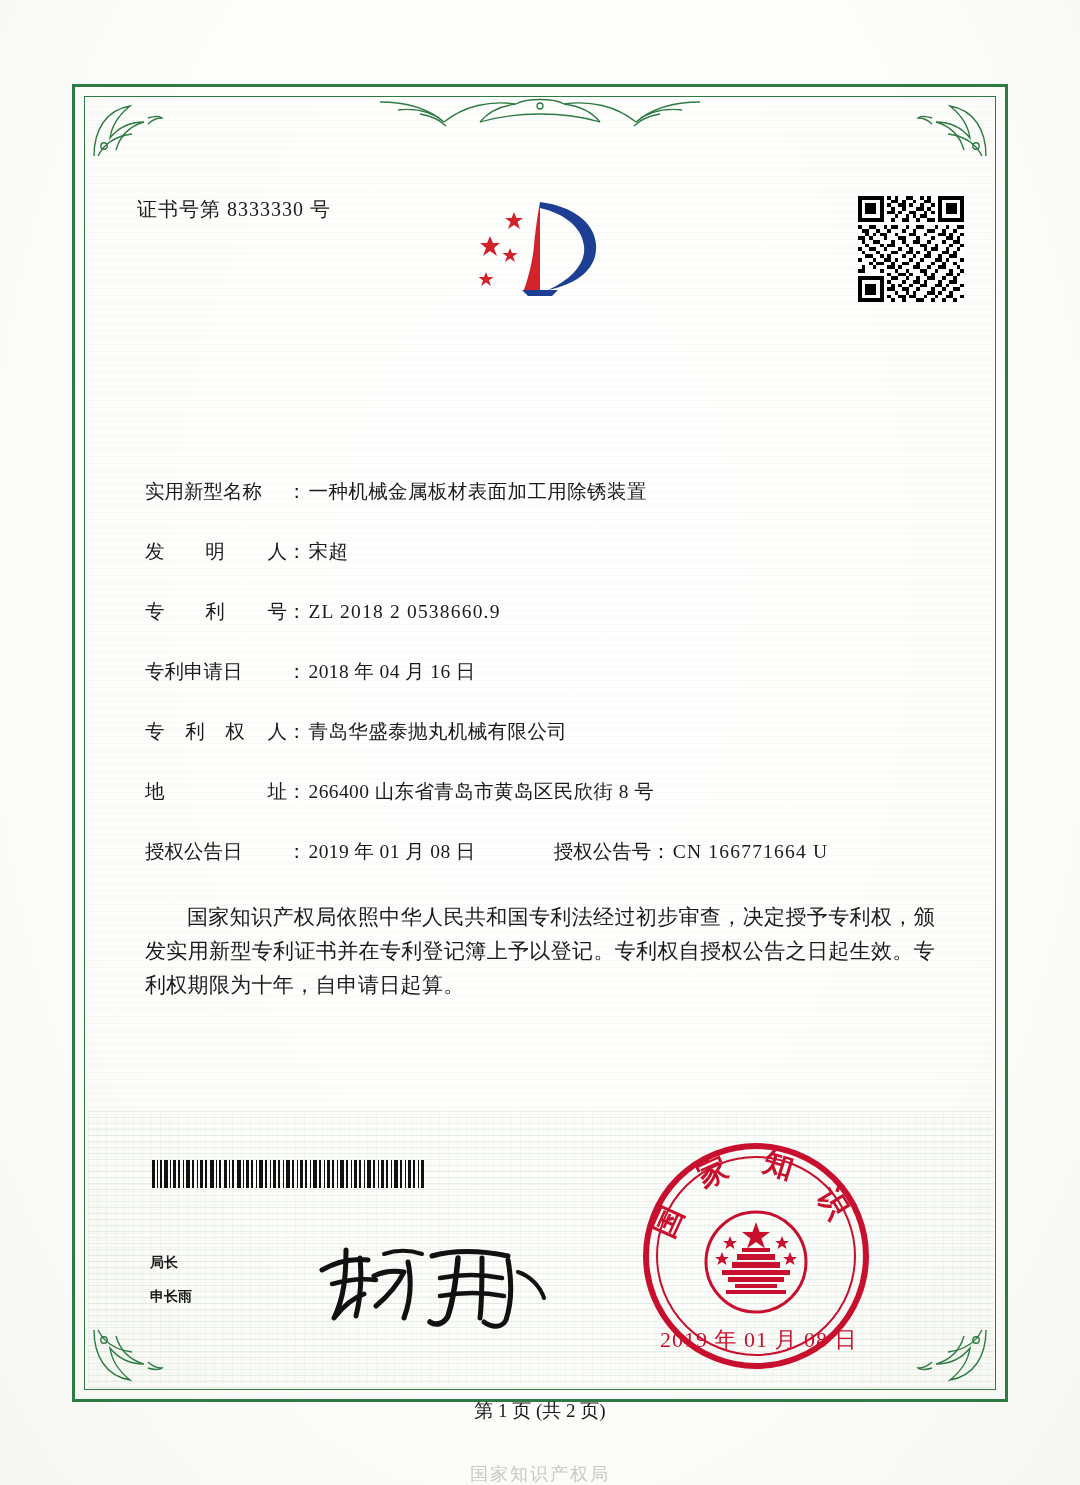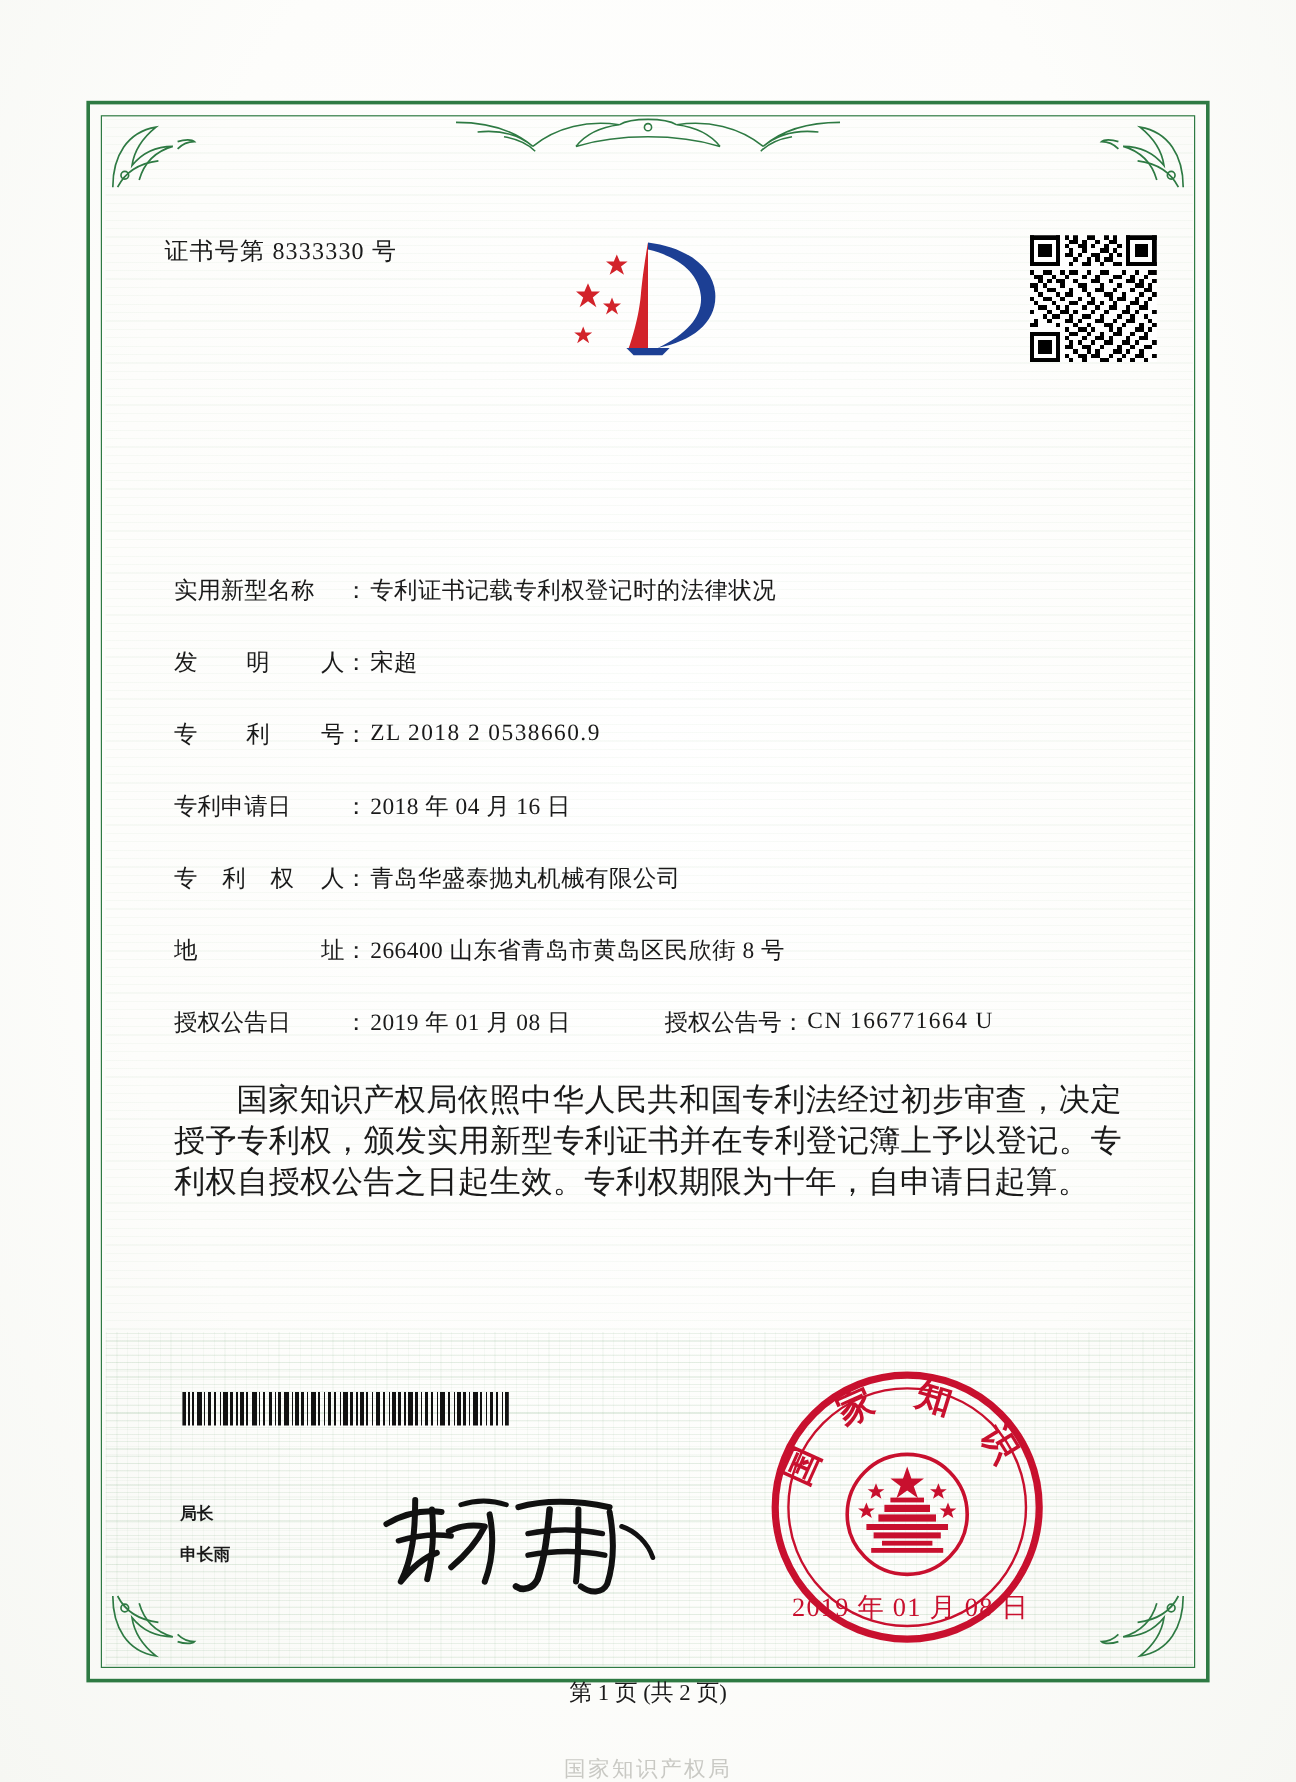--- a/index.html
+++ b/index.html
@@ -158,21 +158,21 @@
   .frow.dual .second-label {
     margin-left: 78px;
   }
 
   
   .paras {
     position: absolute;
     left: 145px;
     top: 900px;
     width: 790px;
-    font-size: 26px;
+    font-size: 21px;
     line-height: 34px;
   }
   .paras p {
     margin: 0 0 6px 0;
     text-indent: 2em;
     text-align: justify;
     letter-spacing: 0.3px;
   }
 
   
@@ -530,21 +530,21 @@
       </g>
     </svg>
   </div>
 
 
   <div class="fields">
 
     <div class="frow">
       <span class="flabel">实用新型名称</span>
       <span class="fcolon">：</span>
-      <span class="fvalue">专利证书记载专利权登记时的法律状况</span>
+      <span class="fvalue">一种机械金属板材表面加工用除锈装置</span>
     </div>
 
     <div class="frow">
       <span class="flabel spread">
         <span>发</span>
         <span>明</span>
         <span>人</span>
       </span>
       <span class="fcolon">：</span>
       <span class="fvalue">宋超</span>

